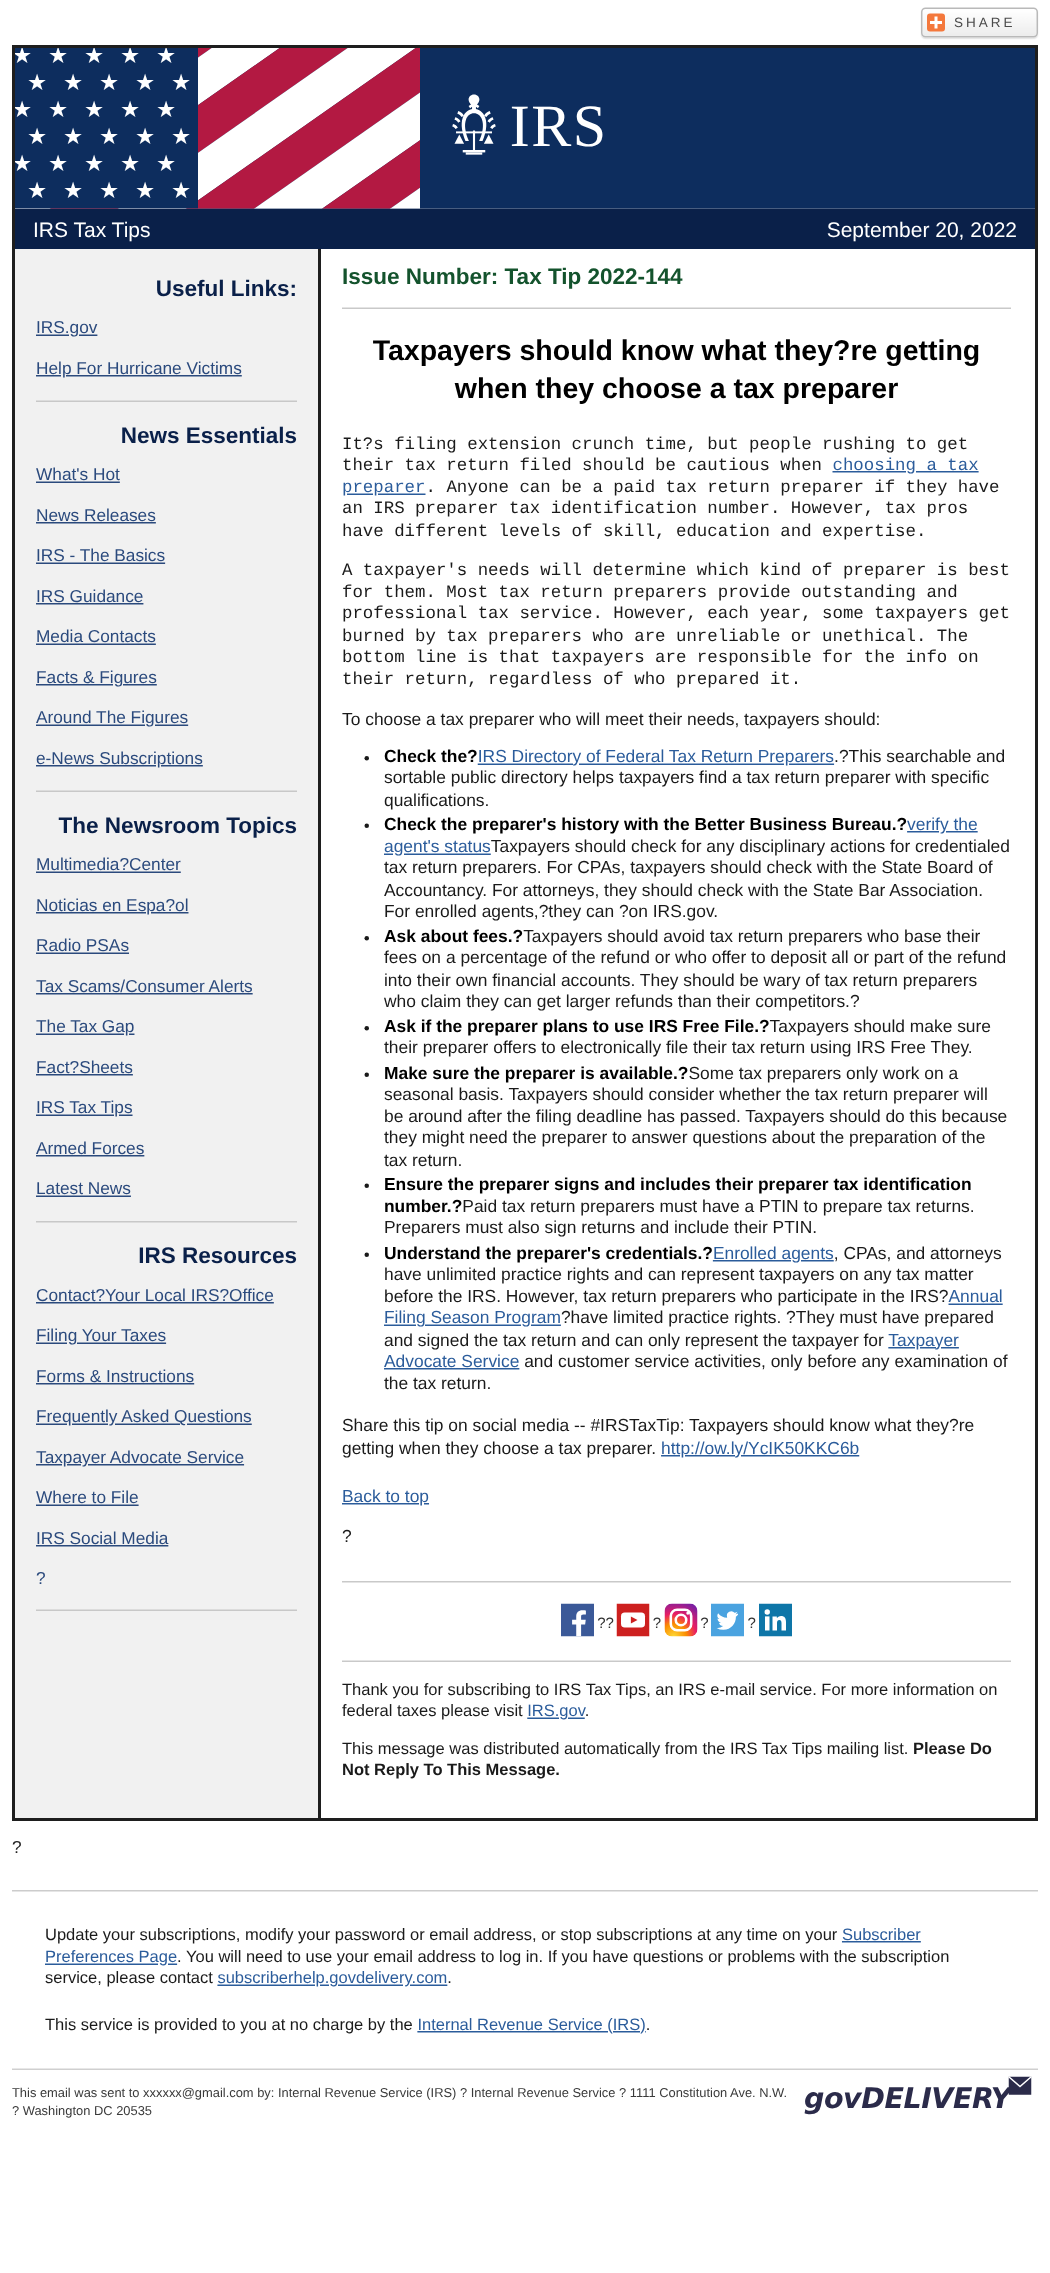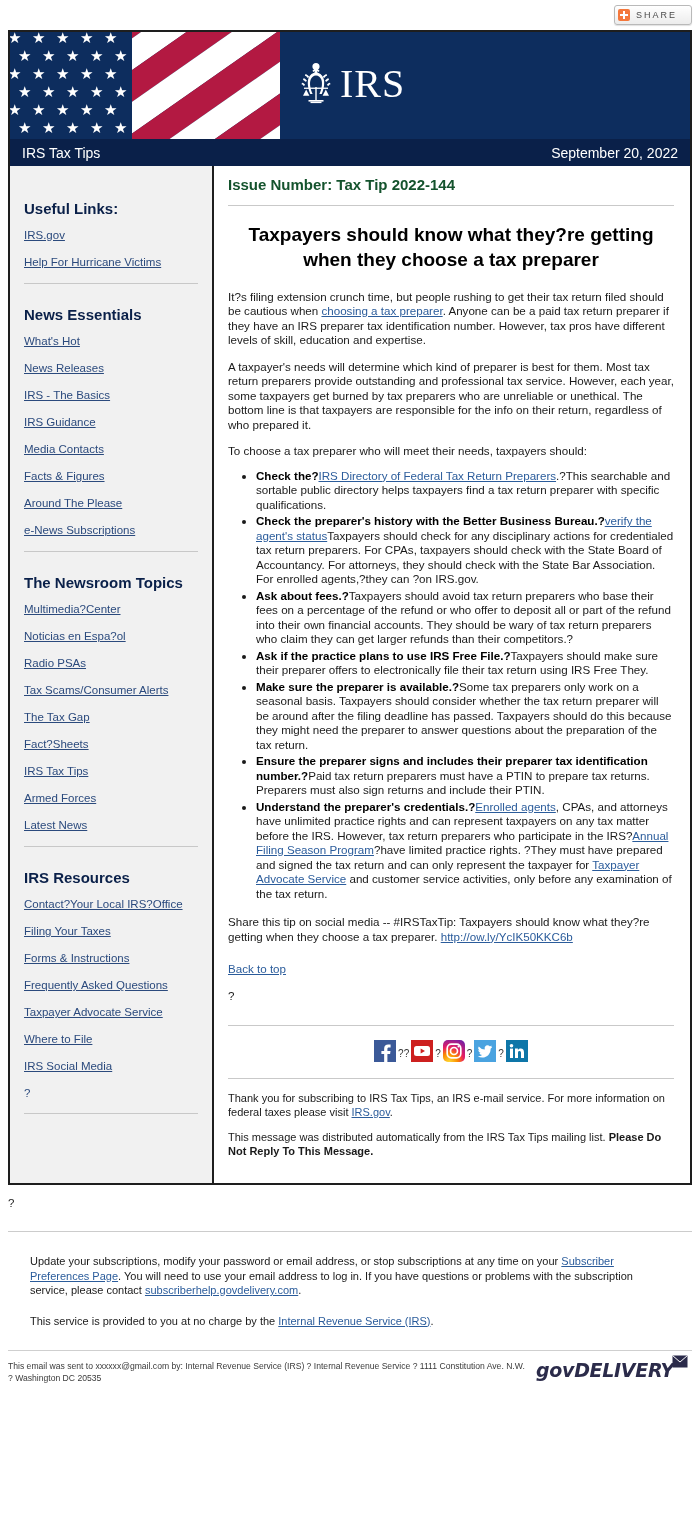--- a/index.html
+++ b/index.html
@@ -134,21 +134,22 @@
     flex: none;
     background: #f1f1f1;
     border-right: 2px solid #1e1e1e;
     padding: 12px 14px 18px 14px;
     box-sizing: border-box;
   }
   .side-h {
     font-size: 15px;
     font-weight: bold;
     color: #0a2049;
-    margin: 22px 0 12px 0;
+    margin: 6px 0 12px 0;
+    text-align: right;
   }
   .side-link {
     display: block;
     font-size: 11.5px;
     color: #2b4a7d;
     text-decoration: underline;
     margin: 0 0 14px 0;
     line-height: 13px;
   }
   .side-q { font-size: 11.5px; color: #2b4a7d; margin: 0 0 14px 0; }
@@ -178,21 +179,21 @@
     margin: 0 0 16px 0;
   }
   .headline {
     font-size: 19px;
     line-height: 25px;
     font-weight: bold;
     text-align: center;
     color: #000;
     margin: 0 18px 18px 18px;
   }
-  .para { margin: 0 0 12px 0; }
+  .para { margin: 0 0 12px 0; font-family: Liberation Mono, monospace; }
   .lead-in { font-weight: normal; margin: 0 0 10px 0; }
   a.ln { color: #2b5c9b; text-decoration: underline; }
   ul.tips {
     margin: 0 0 14px 0;
     padding-left: 28px;
   }
   ul.tips li { margin-bottom: 2px; }
   ul.tips li b { color: #000; }
 
   .share-tip { margin: 14px 0 0 0; }
@@ -360,21 +361,21 @@
         <a class="side-link" href="#">IRS.gov</a>
         <a class="side-link" href="#">Help For Hurricane Victims</a>
         <hr class="side-rule">
         <div class="side-h">News Essentials</div>
         <a class="side-link" href="#">What's Hot</a>
         <a class="side-link" href="#">News Releases</a>
         <a class="side-link" href="#">IRS - The Basics</a>
         <a class="side-link" href="#">IRS Guidance</a>
         <a class="side-link" href="#">Media Contacts</a>
         <a class="side-link" href="#">Facts &amp; Figures</a>
-        <a class="side-link" href="#">Around The Please</a>
+        <a class="side-link" href="#">Around The Figures</a>
         <a class="side-link" href="#">e-News Subscriptions</a>
         <hr class="side-rule">
         <div class="side-h">The Newsroom Topics</div>
         <a class="side-link" href="#">Multimedia?Center</a>
         <a class="side-link" href="#">Noticias en Espa?ol</a>
         <a class="side-link" href="#">Radio PSAs</a>
         <a class="side-link" href="#">Tax Scams/Consumer Alerts</a>
         <a class="side-link" href="#">The Tax Gap</a>
         <a class="side-link" href="#">Fact?Sheets</a>
         <a class="side-link" href="#">IRS Tax Tips</a>
@@ -403,21 +404,21 @@
       </p>
 
       <p class="para">A taxpayer's needs will determine which kind of preparer is best for them. Most tax return preparers provide outstanding and professional tax service. However, each year, some taxpayers get burned by tax preparers who are unreliable or unethical. The bottom line is that taxpayers are responsible for the info on their return, regardless of who prepared it.</p>
 
       <p class="lead-in">To choose a tax preparer who will meet their needs, taxpayers should:</p>
 
       <ul class="tips" id="tipList">
           <li><b>Check the?</b><a class="ln" href="#">IRS Directory of Federal Tax Return Preparers</a><span>.?This searchable and sortable public directory helps taxpayers find a tax return preparer with specific qualifications.</span></li>
           <li><b>Check the preparer's history with the Better Business Bureau.?</b><a class="ln" href="#">verify the agent's status</a><span>Taxpayers should check for any disciplinary actions for credentialed tax return preparers. For CPAs, taxpayers should check with the State Board of Accountancy. For attorneys, they should check with the State Bar Association. For enrolled agents,?they can </span><span>?on IRS.gov.</span></li>
           <li><b>Ask about fees.?</b><span>Taxpayers should avoid tax return preparers who base their fees on a percentage of the refund or who offer to deposit all or part of the refund into their own financial accounts. They should be wary of tax return preparers who claim they can get larger refunds than their competitors.?</span></li>
-          <li><b>Ask if the practice plans to use IRS Free File.?</b><span>Taxpayers should make sure their preparer offers to electronically file their tax return using IRS Free They.</span></li>
+          <li><b>Ask if the preparer plans to use IRS Free File.?</b><span>Taxpayers should make sure their preparer offers to electronically file their tax return using IRS Free They.</span></li>
           <li><b>Make sure the preparer is available.?</b><span>Some tax preparers only work on a seasonal basis. Taxpayers should consider whether the tax return preparer will be around after the filing deadline has passed. Taxpayers should do this because they might need the preparer to answer questions about the preparation of the tax return.</span></li>
           <li><b>Ensure the preparer signs and includes their preparer tax identification number.?</b><span>Paid tax return preparers must have a PTIN to prepare tax returns. Preparers must also sign returns and include their PTIN.</span></li>
           <li><b>Understand the preparer's credentials.?</b><a class="ln" href="#">Enrolled agents</a><span>, CPAs, and attorneys have unlimited practice rights and can represent taxpayers on any tax matter before the IRS. However, tax return preparers who participate in the IRS?</span><a class="ln" href="#">Annual Filing Season Program</a><span>?have limited practice rights. ?They must have prepared and signed the tax return and can only represent the taxpayer for </span><a class="ln" href="#">Taxpayer Advocate Service</a><span> and customer service activities, only before any examination of the tax return.</span></li>
         </ul>
 
       <p class="share-tip">
         <span>Share this tip on social media -- #IRSTaxTip: Taxpayers should know what they?re getting when they choose a tax preparer. </span><a class="ln" href="#">http://ow.ly/YcIK50KKC6b</a>
       </p>
 
       <p class="backtop">

